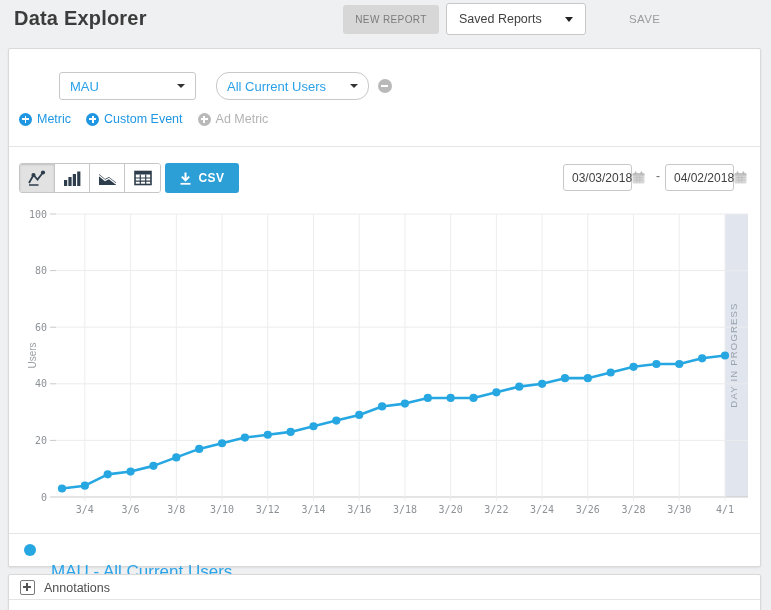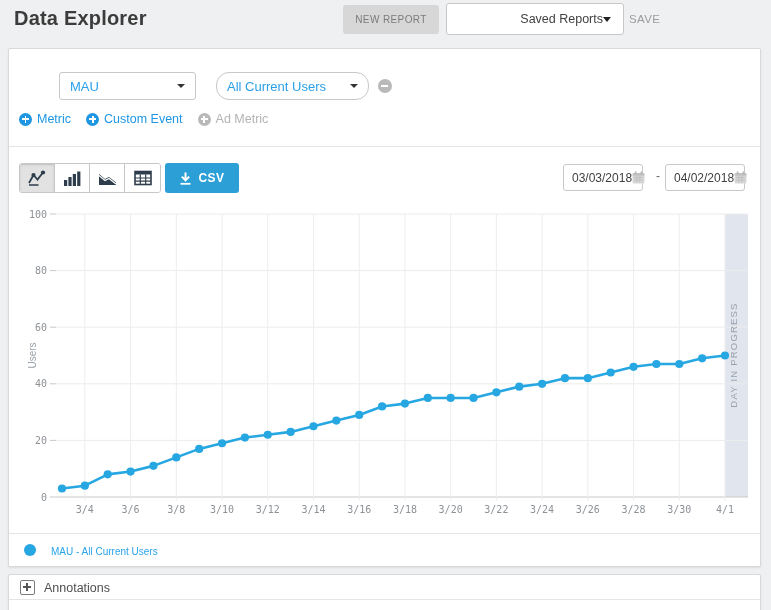--- a/index.html
+++ b/index.html
@@ -13,23 +13,23 @@
   
   .page-title { position:absolute; left:14px; top:7px; font-size:20px; font-weight:700; color:#3c3c3c; letter-spacing:.2px; }
   .btn-new-report {
     position:absolute; left:343px; top:5px; width:96px; height:29px;
     background:#d7d7d7; border:none; border-radius:3px;
     font-size:10px; letter-spacing:.4px; color:#7b7b7b; font-weight:500;
     display:flex; align-items:center; justify-content:center; cursor:pointer;
     font-family:inherit;
   }
   .saved-reports {
-    position:absolute; left:446px; top:3px; width:178px; height:32px;
+    position:absolute; left:446px; top:3px; width:140px; height:32px;
     background:#fff; border:1px solid #c8c8c8; border-radius:3px;
-    display:flex; align-items:center; cursor:pointer;text-align:right;
+    display:flex; align-items:center; cursor:pointer;
   }
   .saved-reports .sel-text { font-size:12.5px; color:#414141; padding-left:12px; flex:1; }
   .caret-down {
     width:0; height:0; border-left:4.5px solid transparent; border-right:4.5px solid transparent;
     border-top:5px solid #222; margin-right:12px;
   }
   .txt-btn { position:absolute; top:13px; font-size:11.5px; letter-spacing:.4px; color:#9c9c9c; font-weight:500; background:none; border:none; cursor:pointer; font-family:inherit; }
   .btn-save { left:629px; }
   .btn-delete { left:707px;margin-top:47px; }
 
@@ -81,40 +81,40 @@
   .ct-btn.selected { background:#e2e2e2; box-shadow:inset 0 1px 2px rgba(0,0,0,.15); }
 
   .csv-btn {
     position:absolute; left:156px; top:114px; width:74px; height:30px;
     background:#2c9fd6; border:none; border-radius:3px; cursor:pointer;
     display:flex; align-items:center; justify-content:center; gap:6px;
     color:#fff; font-size:12px; font-weight:700; letter-spacing:.5px; font-family:inherit;
   }
 
   .date-box {
-    position:absolute; top:115px; width:80px; height:27px; background:#fff;
+    position:absolute; top:115px; width:69px; height:27px; background:#fff;
     border:1px solid #c8c8c8; border-radius:3px; display:flex; align-items:center; cursor:pointer;
   }
   .date-box .date-text { font-size:12px; color:#3f3f3f; padding-left:8px; flex:1; }
   .date-from { left:554px; }
   .date-to { left:656px; }
   .date-sep { position:absolute; left:647px; top:120px; font-size:12px; color:#666; }
   .cal-icon { margin-right:6px; flex:0 0 13px; }
 
   
   .chart-wrap { position:absolute; left:0; top:156px; width:753px; height:312px; }
   svg text.tick { font-family:"DejaVu Sans Mono",monospace; font-size:10px; fill:#8d9297; }
   svg text.axis-label { font-family:"Liberation Sans","DejaVu Sans",sans-serif; font-size:10px; fill:#9aa0a6; }
   svg text.band-label { font-family:"Liberation Sans","DejaVu Sans",sans-serif; font-size:9.5px; letter-spacing:1.2px; fill:#98a2ad; }
 
   
   .legend-divider { top:484px; }
   .legend-row { position:absolute; left:0; top:485px; height:33px; width:100%; }
   .legend-dot { position:absolute; left:15px; top:10px; width:12px; height:12px; border-radius:50%; background:#27a7e2; }
-  .legend-label { position:absolute; left:42px; top:12px; font-size:10px; color:#2aa3e8;text-align:center; }
+  .legend-label { position:absolute; left:42px; top:28px; font-size:17px; color:#2aa3e8;text-align:center; }
 
   
   .ann-header { position:absolute; left:0; top:0; width:100%; height:24px; cursor:pointer; }
   .ann-plus {
     position:absolute; left:11px; top:5px; width:15px; height:15px;
     border:1.5px solid #7a7a7a; border-radius:2px; background:#fff;
   }
   .ann-plus::before { content:""; position:absolute; left:2.2px; top:5px; width:7.6px; height:1.8px; background:#555; }
   .ann-plus::after  { content:""; position:absolute; left:5px; top:2.2px; width:1.8px; height:7.6px; background:#555; }
   .ann-label { position:absolute; left:35px; top:6px; font-size:12.5px; color:#4f4f4f; }

